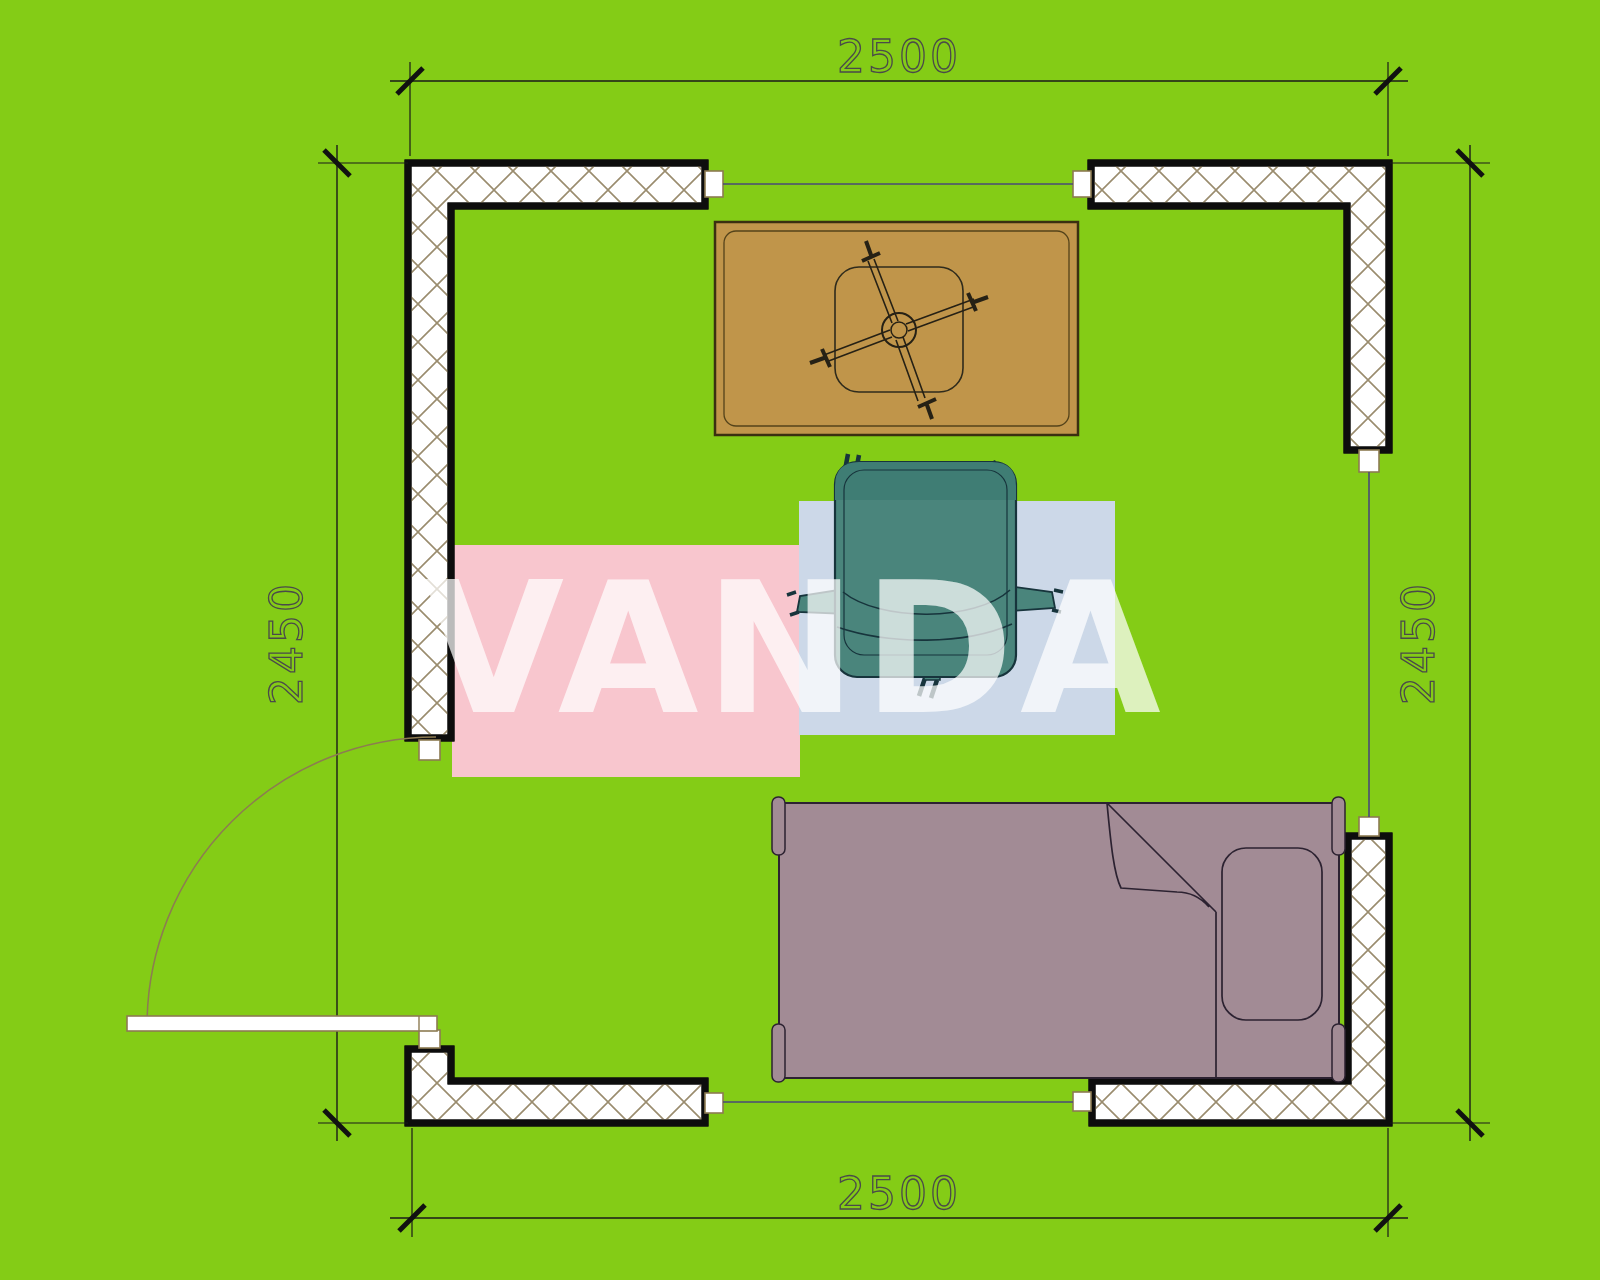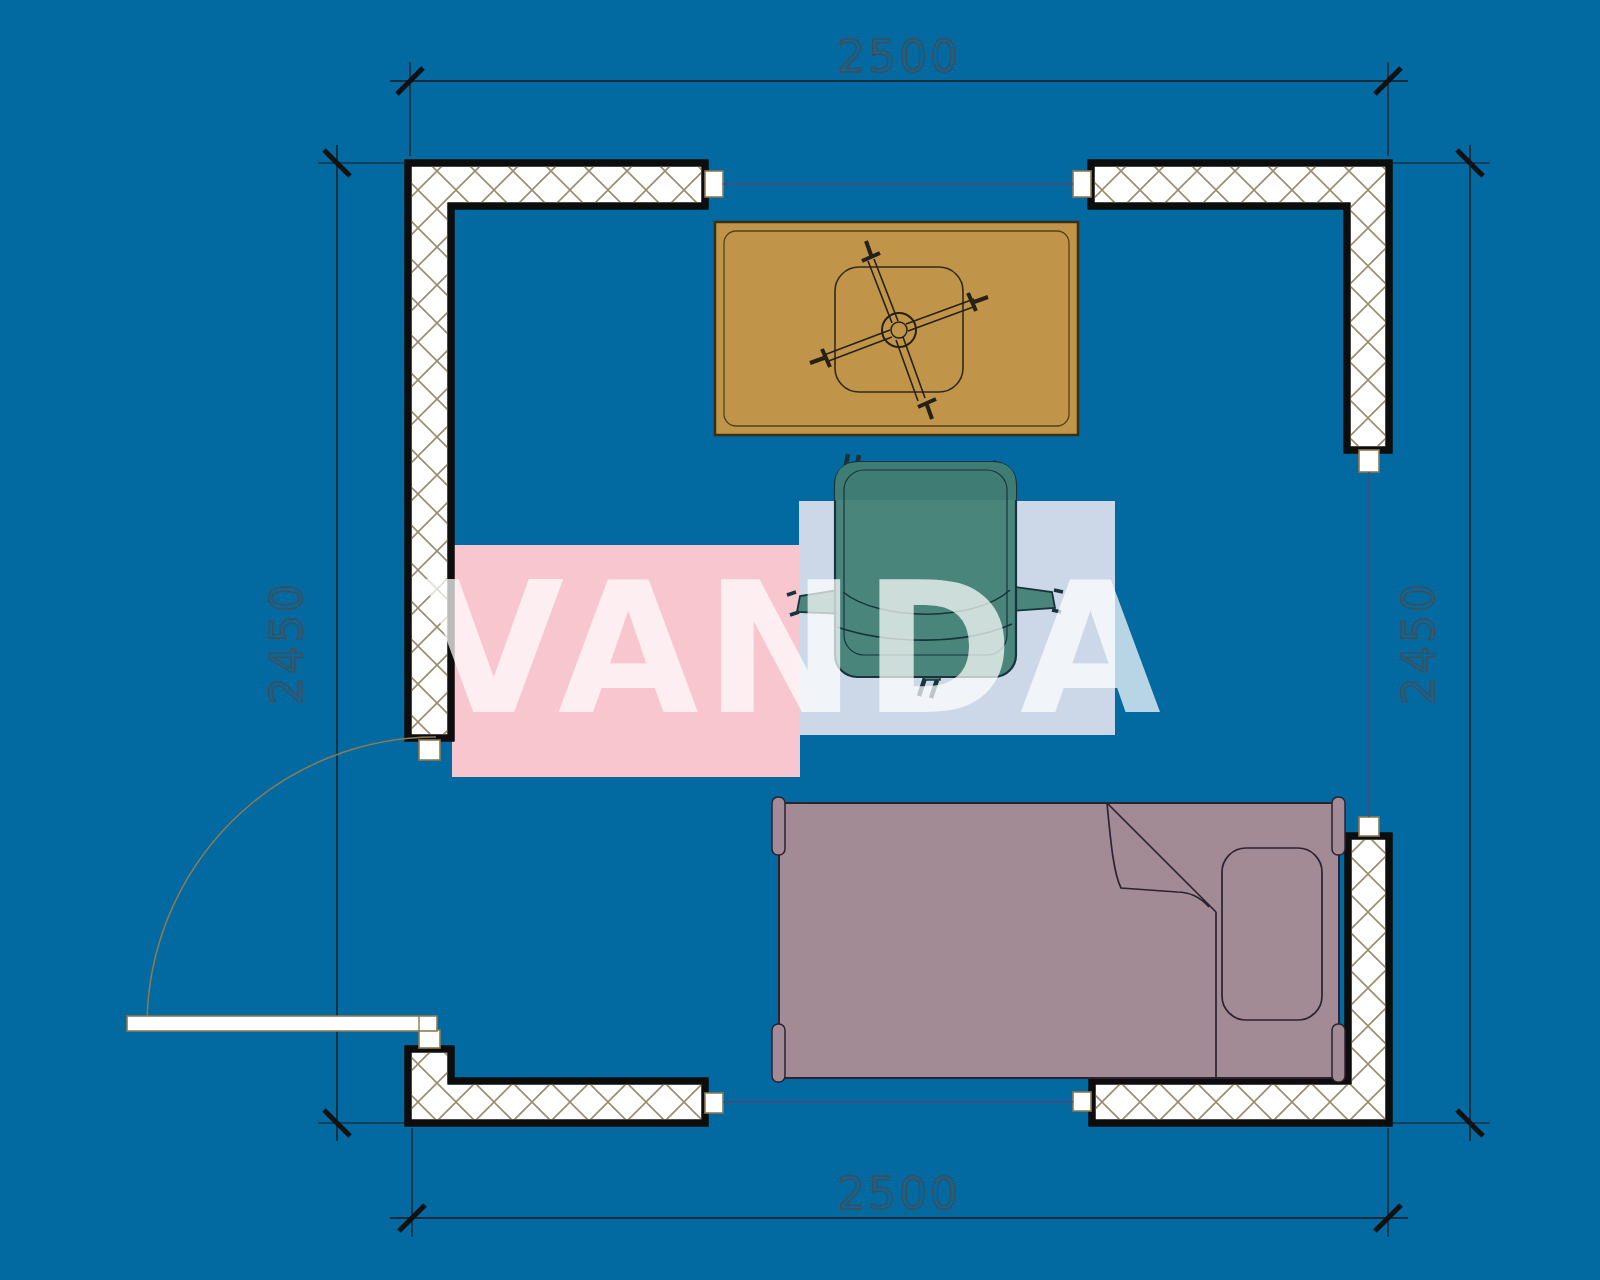--- a/index.html
+++ b/index.html
@@ -1,16 +1,16 @@
 <!DOCTYPE html>
 <html><head>
 <meta charset="utf-8">
 <style>
   html,body{margin:0;padding:0;background:#ffffff;}
-  .canvas{position:relative;width:1600px;height:1280px;background:#0369a1;overflow:hidden;
+  .canvas{position:relative;width:1600px;height:1280px;background:#84cc16;overflow:hidden;
           font-family:"DejaVu Sans", sans-serif;}
   svg{display:block;}
   .dim-text{fill:none;stroke:#4a4a4a;stroke-width:1.3px;
             font-family:"DejaVu Sans", sans-serif;font-size:44px;letter-spacing:3px;}
   .wm-text{font-family:"DejaVu Sans", sans-serif;font-weight:bold;font-size:182px;letter-spacing:6px;}
 </style>
 </head>
 <body>
 
 <div class="canvas">

